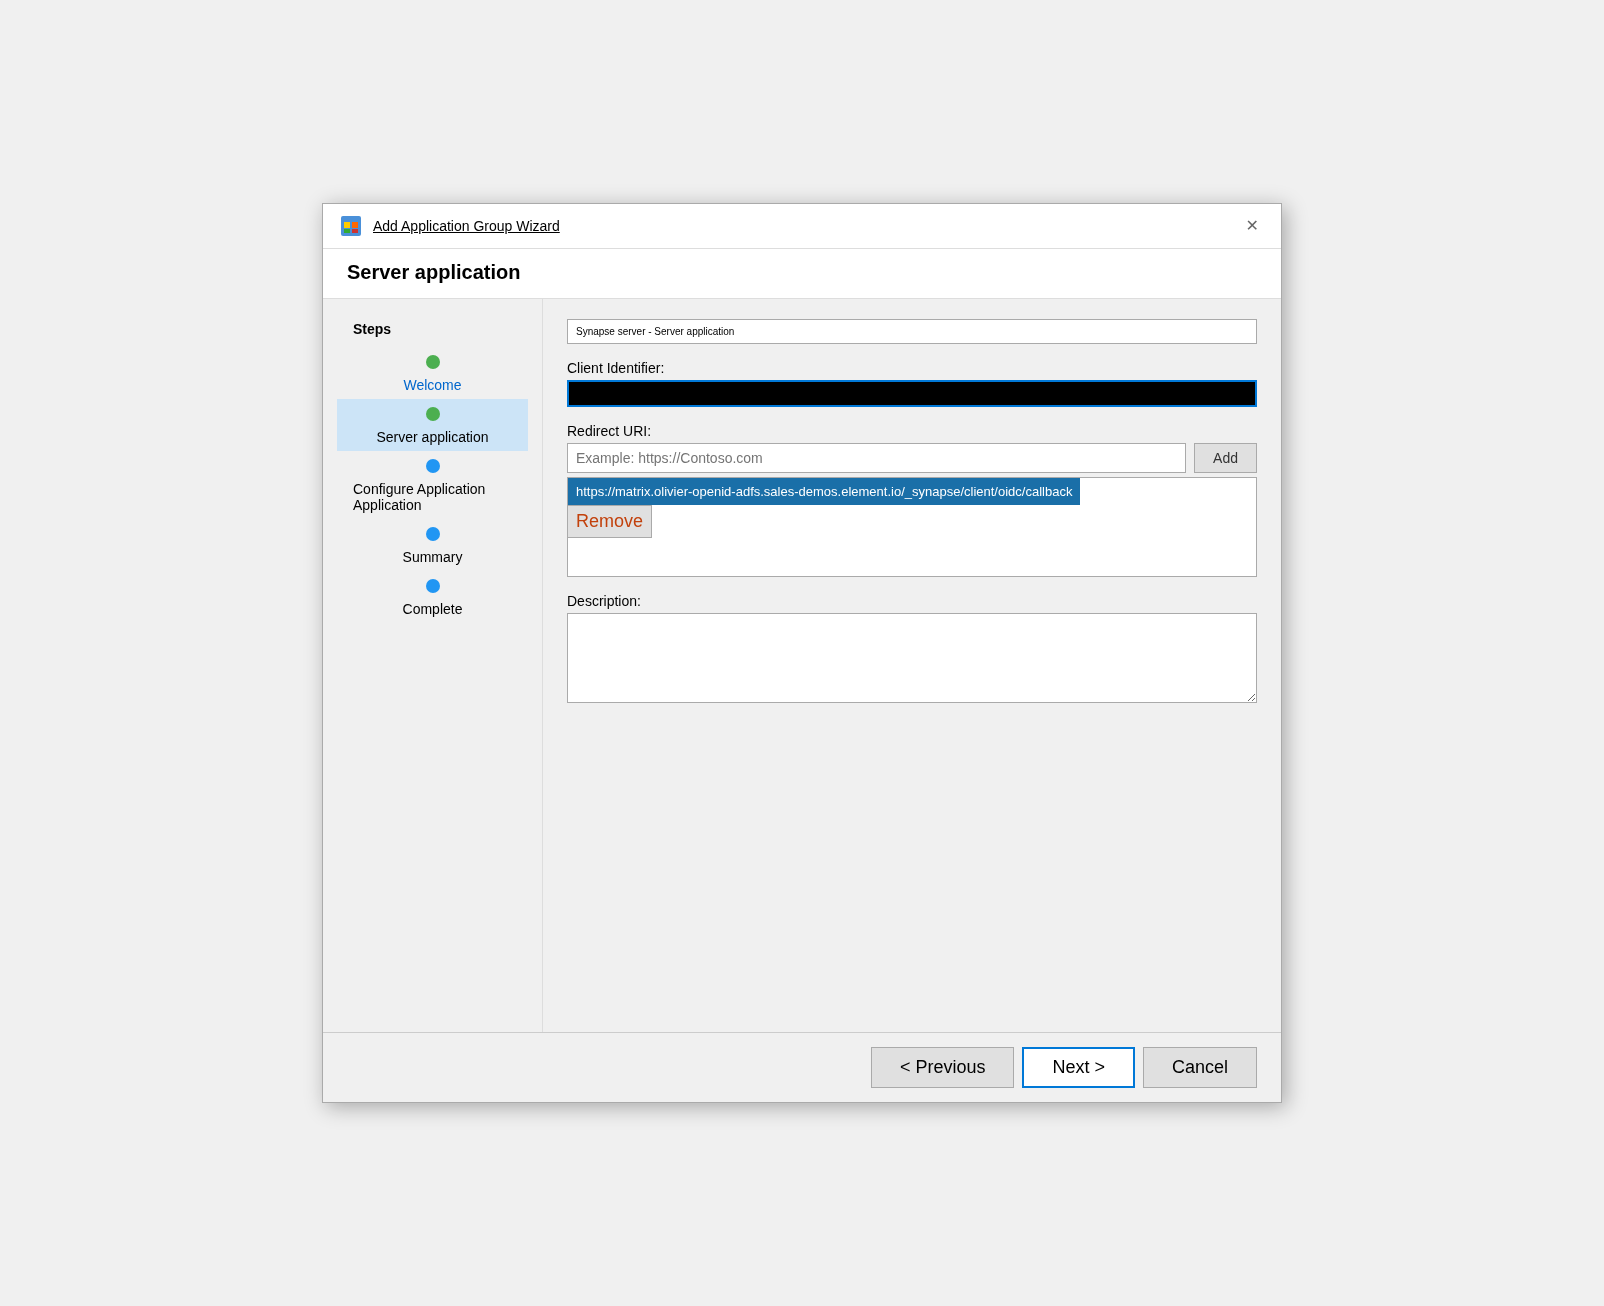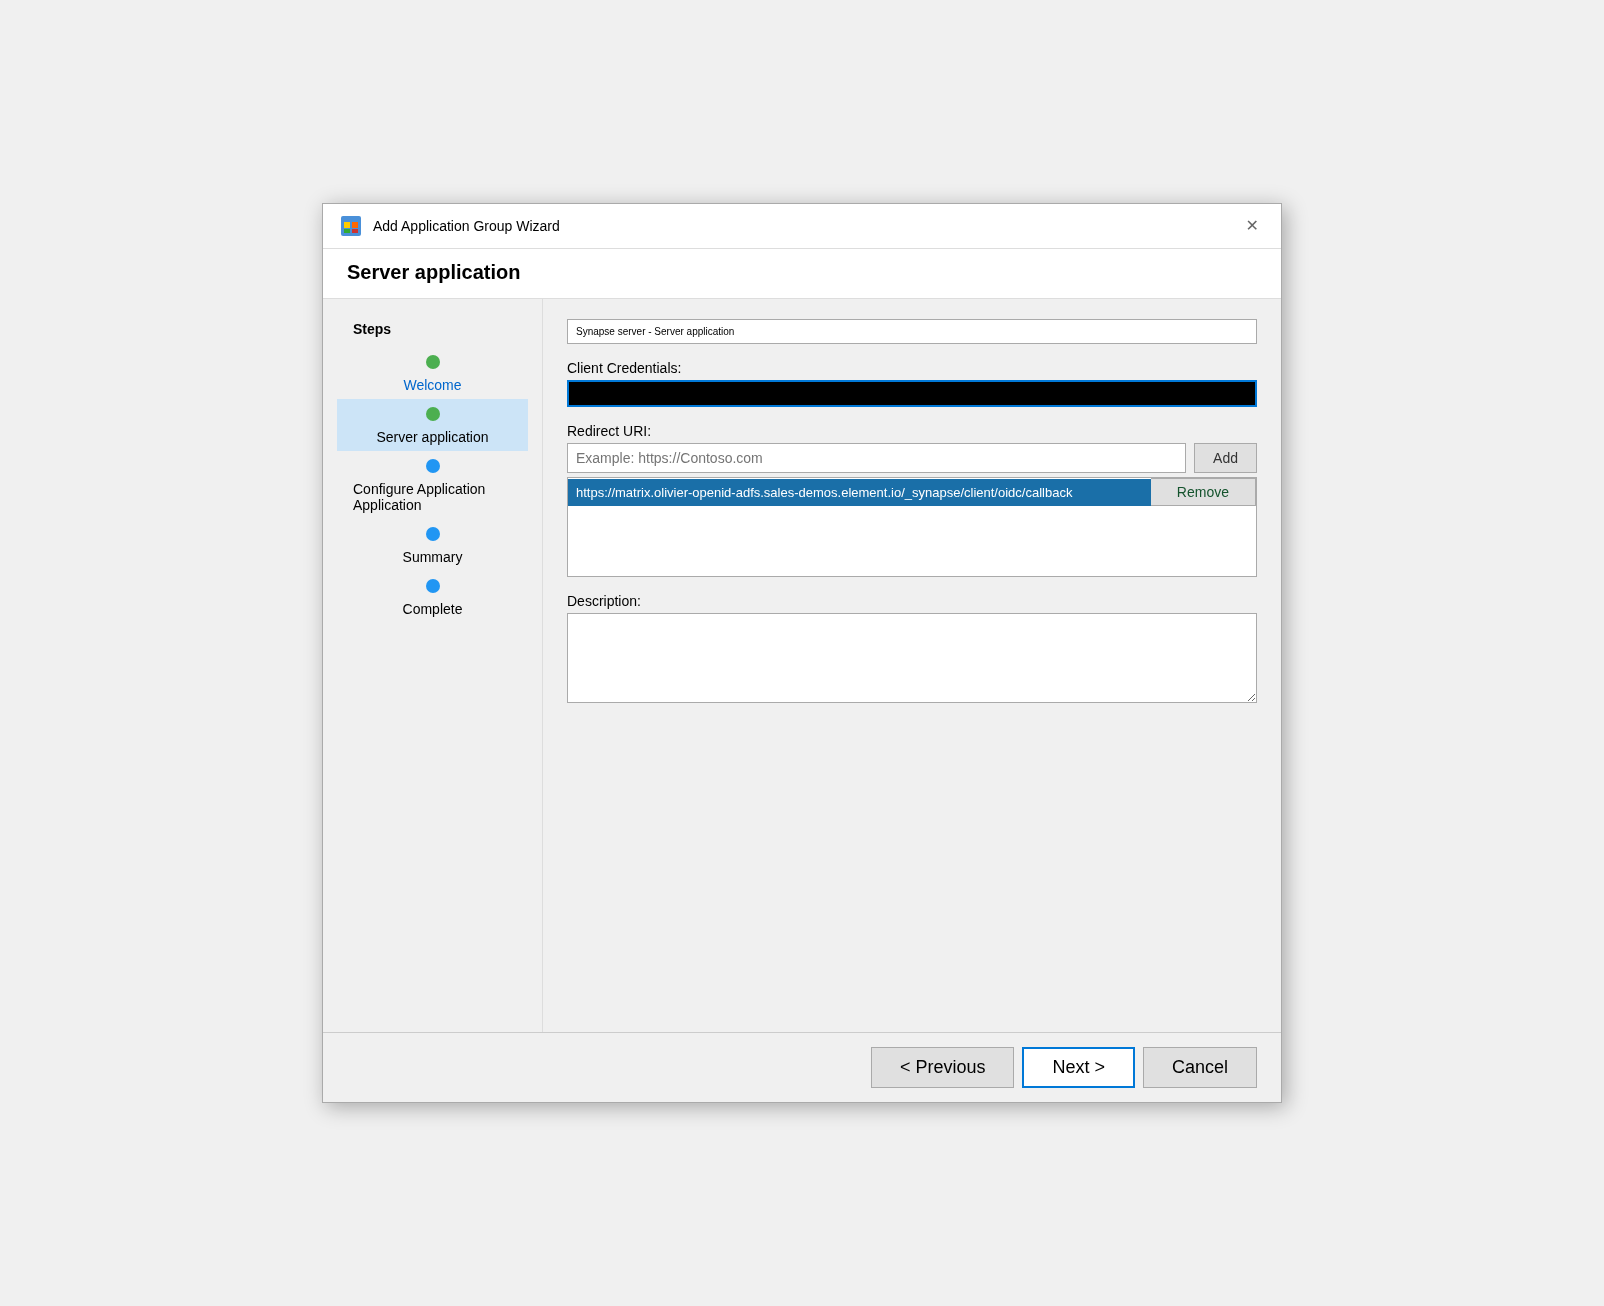--- a/index.html
+++ b/index.html
@@ -26,20 +26,21 @@
       padding: 10px 16px;
       display: flex;
       align-items: center;
       justify-content: space-between;
       border-bottom: 1px solid #ddd;
     }
     .title-bar-left {
       display: flex;
       align-items: center;
       gap: 10px;
+      text-decoration: underline;
     }
     .title-bar-icon {
       width: 24px;
       height: 24px;
     }
     .title-bar-text {
       font-size: 14px;
       font-weight: normal;
       color: #000;
     }
@@ -154,38 +155,39 @@
     }
     .uri-list-container {
       margin-top: 4px;
       border: 1px solid #aaa;
       background: #fff;
       min-height: 100px;
       max-height: 140px;
     }
     .uri-list-row {
       display: flex;
-      align-items: center;
+      align-items: flex-start;
+      flex-direction: column;
     }
     .uri-item {
       flex: 1;
       padding: 6px 8px;
       font-size: 13px;
       background: #1a6fa8;
       color: #fff;
       word-break: break-all;
     }
     .remove-btn {
-      padding: 5px 26px;
-      font-size: 14px;
+      padding: 5px 8px;
+      font-size: 18px;
       background: #e0e0e0;
       border: 1px solid #aaa;
       border-left: none;
       cursor: pointer;
-      color: #14532d;
+      color: #c2410c;
       align-self: flex-start;
     }
     .description-textarea {
       width: 100%;
       height: 90px;
       padding: 6px 8px;
       font-size: 14px;
       border: 1px solid #aaa;
       background: #fff;
       resize: vertical;
@@ -267,21 +269,21 @@
     </div>
 
     <div class="main-content">
       <div class="form-section">
 
         <div class="field-group">
           <input type="text" class="text-input" value="Synapse server - Server application" style="">
         </div>
 
         <div class="field-group">
-          <label class="field-label">Client Credentials:</label>
+          <label class="field-label">Client Identifier:</label>
           <input type="text" class="text-input client-id-input" value="" style="">
         </div>
 
         <div class="field-group">
           <label class="field-label">Redirect URI:</label>
           <div class="redirect-uri-row">
             <input type="text" class="redirect-uri-input" placeholder="Example: https://Contoso.com" style="">
             <button class="add-btn">Add</button>
           </div>
 

